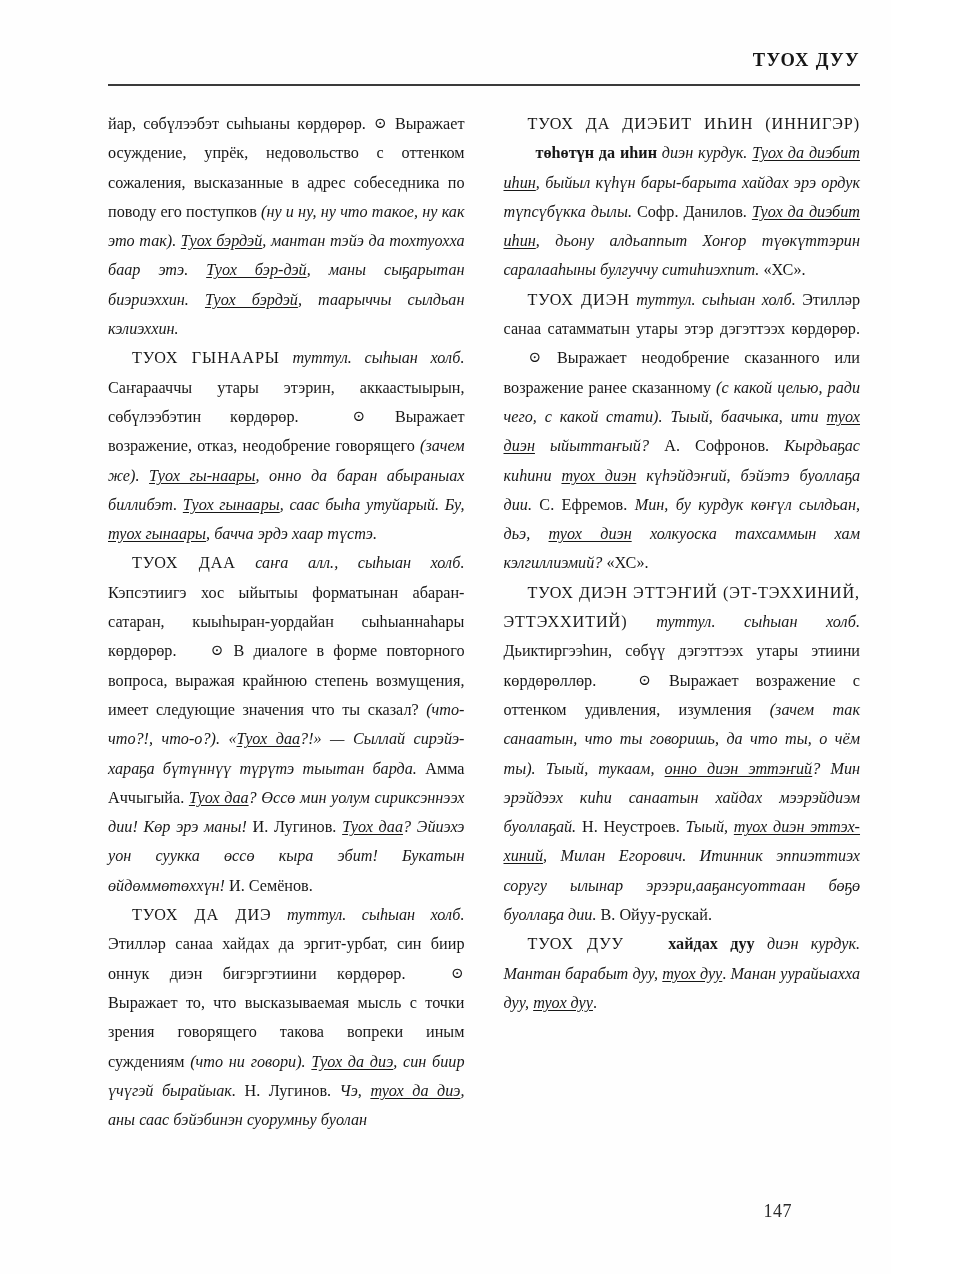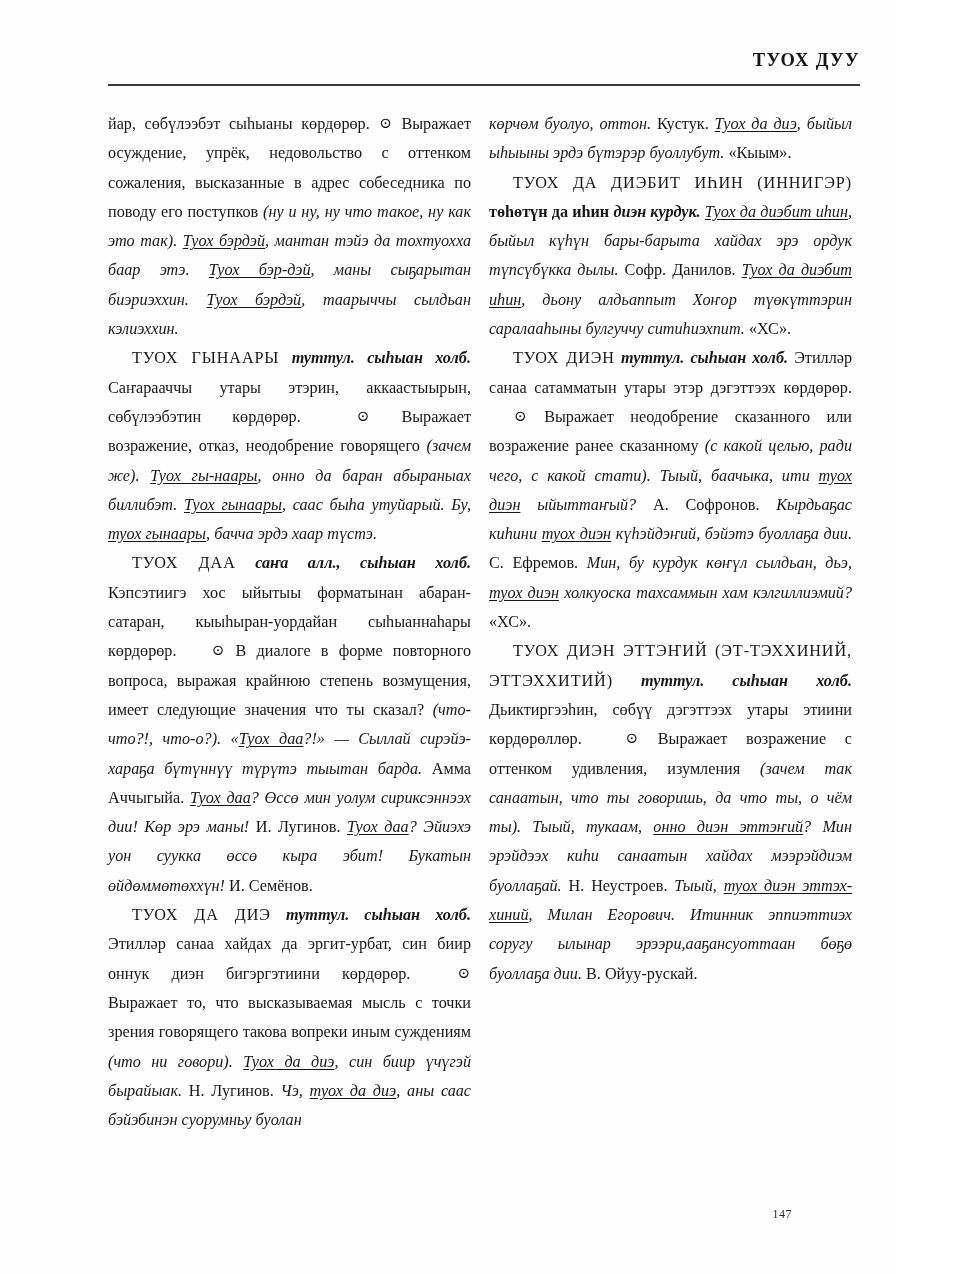--- a/index.html
+++ b/index.html
@@ -47,21 +47,22 @@
   }
 
   
   .columns {
     position: absolute;
     left: 108px;
     top: 110px;
     width: 752px;
     height: 1080px;
     display: flex;
-    gap: 18px;
+    gap: 39px;
+    justify-content: space-between;
   }
   .col {
     width: 363px;
     font-size: 16.2px;
     line-height: 29.3px;
     text-align: justify;
     text-justify: inter-word;
     hyphens: manual;
     color: #171717;
   }
@@ -75,24 +76,24 @@
     text-indent: 0;
   }
 
   
   .hw {                       
     font-weight: normal;
     letter-spacing: 0.9px;
   }
   .hwsub {                    
     font-weight: bold;
+    margin-left: 32px;
   }
   .lab {                      
     font-style: italic;
-    font-weight: bold;
   }
   .ex {                       
     font-style: italic;
   }
   .gl {                       
     font-style: italic;
   }
   .coll {                     
     font-style: italic;
     text-decoration: underline;
@@ -107,21 +108,21 @@
     line-height: 1;
     transform: translateY(-1px);
     padding: 0 1px;
   }
 
   
   .folio {
     position: absolute;
     right: 99px;
     bottom: 52px;
-    font-size: 12px;
+    font-size: 18px;
     letter-spacing: 0.5px;
     color: #2a2a2a;
   }
 </style>
 </head>
 <body>
 
 <div class="page">
 
   <div class="header">
@@ -174,25 +175,20 @@
         <span>Выражает то, что высказываемая мысль с точки зрения говорящего такова вопреки иным суждениям</span>
         <span class="gl">(что ни говори).</span>
         <span class="coll">Туох да диэ</span><span class="ex">, син биир үчүгэй бырайыак.</span>
         <span class="src">Н. Лугинов.</span>
         <span class="ex">Чэ, </span><span class="coll">туох да диэ</span><span class="ex">, аны саас бэйэбинэн суорумньу буолан</span>
       </p>
     </div>
 
     <div class="col">
 
-      <p class="cont"><span class="ex">көрчөм буолуо, оттон.</span>
-        <span class="src">Кустук.</span>
-        <span class="coll">Туох да диэ</span><span class="ex">, быйыл ыһыыны эрдэ бүтэрэр буоллубут.</span>
-        <span class="src">«Кыым».</span>
-      </p>
 
       <p class="entry"><span class="hw">ТУОХ ДА ДИЭБИТ ИҺИН (ИННИГЭР)</span>
         <span class="hwsub">төһөтүн да иһин</span>
         <span class="lab">диэн курдук.</span>
         <span class="coll">Туох да диэбит иһин</span><span class="ex">, быйыл күһүн бары-барыта хайдах эрэ ордук түпсүбүкка дылы.</span>
         <span class="src">Софр. Данилов.</span>
         <span class="coll">Туох да диэбит иһин</span><span class="ex">, дьону алдьаппыт Хоҥор түөкүттэрин саралааһыны булгуччу ситиһиэхпит.</span>
         <span class="src">«ХС».</span>
       </p>
 
@@ -215,17 +211,25 @@
         <span>Дьиктиргээһин, сөбүү дэгэттээх утары этиини көрдөрөллөр.</span>
         <span class="bullet">⊙</span>
         <span>Выражает возражение с оттенком удивления, изумления</span>
         <span class="gl">(зачем так санаатын, что ты говоришь, да что ты, о чём ты).</span>
         <span class="ex">Тыый, тукаам, </span><span class="coll">онно диэн эттэҥий</span><span class="ex">? Мин эрэйдээх киһи санаатын хайдах мээрэйдиэм буоллаҕай.</span>
         <span class="src">Н. Неустроев.</span>
         <span class="ex">Тыый, </span><span class="coll">туох диэн эттэх-хиний</span><span class="ex">, Милан Егорович. Итинник эппиэттиэх соругу ылынар эрээри,ааҕансуоттаан бөҕө буоллаҕа дии.</span>
         <span class="src">В. Ойуу-рускай.</span>
       </p>
 
+      <p class="entry"><span class="hw">ТУОХ ДУУ</span>
+        <span class="hwsub">хайдах дуу</span>
+        <span class="lab">диэн курдук.</span>
+        <span class="ex">Мантан барабыт дуу,</span>
+        <span class="coll">туох дуу</span>.
+        <span class="ex">Манан уурайыахха дуу,</span>
+        <span class="coll">туох дуу</span>.
+      </p>
     </div>
   </div>
 
   <div class="folio">147</div>
 </div>
 
 </body></html>

